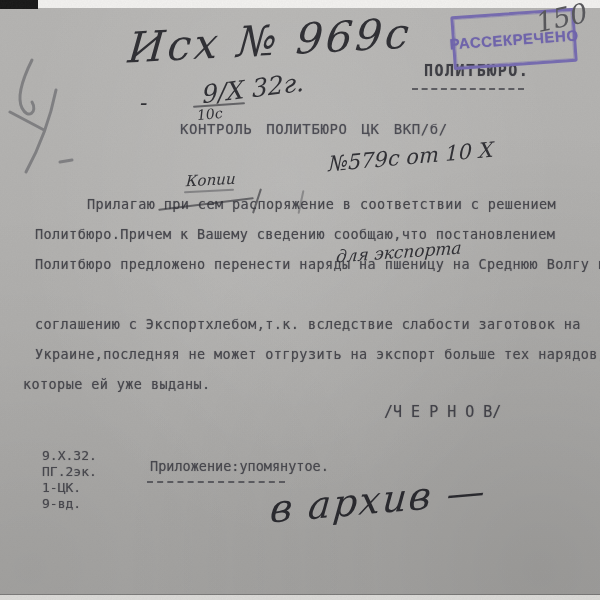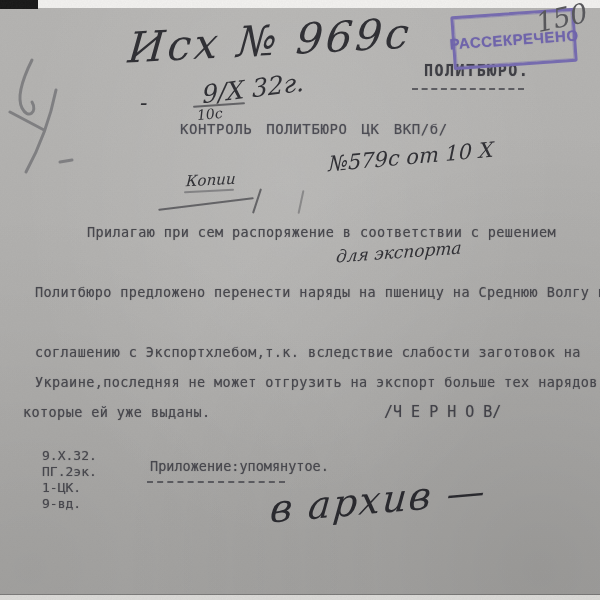--- a/index.html
+++ b/index.html
@@ -12,21 +12,21 @@
       radial-gradient(ellipse at 5% 95%, rgba(0,0,0,0.06), rgba(0,0,0,0) 45%),
       linear-gradient(180deg,#b5b4b2 0%,#b1b0ae 55%,#a9a8a6 100%);
   }
   .abs{position:absolute;}
   
   .scan-top{top:0;left:0;width:600px;height:8px;background:#f3f2f0;}
   .scan-top-black{top:0;left:0;width:38px;height:9px;background:#161616;}
   .scan-bottom{bottom:0;left:0;width:600px;height:5px;background:#dcdbd8;box-shadow:0 -1px 0 rgba(50,50,50,.35);}
   
   .typed{color:#45454b;text-shadow:0 0 1px rgba(60,60,66,.55);white-space:pre;}
-  .t14{font-size:13.5px;letter-spacing:.4px;margin-top:28px;}
+  .t14{font-size:13.5px;letter-spacing:.4px;}
   .hdr{font-size:14px;letter-spacing:.6px;word-spacing:5px;color:#4a4a52;}
   .secret{font-size:15px;font-weight:bold;letter-spacing:1.5px;color:#3c3c42;}
   .dash-line{border-top:2px dashed #4c4c52;height:0;opacity:.85;}
   
   .ink{font-family:"DejaVu Serif","Liberation Serif",serif;font-style:italic;color:#2d2d32;white-space:pre;}
   .pencil{font-family:"DejaVu Serif","Liberation Serif",serif;font-style:italic;color:#56565a;}
   .hw-big{font-size:42px;letter-spacing:3px;transform:rotate(-3deg) skewX(-8deg);}
   .hw-date{font-size:25px;transform:rotate(-7deg) skewX(-6deg);}
   .hw-sub{font-size:14px;transform:rotate(-5deg);}
   .hw-ref{font-size:21px;transform:rotate(-5deg) skewX(-6deg);}
@@ -87,20 +87,21 @@
   <div class="abs dash-line" style="left:412px;top:88px;width:112px;"></div>
 
   <div class="abs typed hdr" style="left:180px;top:121px;">КОНТРОЛЬ ПОЛИТБЮРО ЦК ВКП/б/</div>
 
   <div class="abs ink hw-ref" style="left:328px;top:145px;">№579с от 10 X</div>
 
   <div class="abs ink hw-small" style="left:186px;top:171px;">Копии</div>
   <div class="abs stroke" style="left:184px;top:190px;width:50px;height:1.5px;transform:rotate(-3deg);opacity:.6;"></div>
 
   <div class="abs typed t14" style="left:35px;top:196px;text-indent:52px;">Прилагаю при сем распоряжение в соответствии с решением</div>
+  <div class="abs typed t14" style="left:35px;top:226px;">Политбюро.Причем к Вашему сведению сообщаю,что постановлением</div>
   <div class="abs typed t14" style="left:35px;top:256px;">Политбюро предложено перенести наряды на пшеницу на Среднюю Волгу и</div>
   <div class="abs typed t14" style="left:35px;top:316px;">соглашению с Экспортхлебом,т.к. вследствие слабости заготовок на</div>
   <div class="abs typed t14" style="left:35px;top:346px;">Украине,последняя не может отгрузить на экспорт больше тех нарядов,</div>
   <div class="abs typed t14" style="left:23px;top:376px;">которые ей уже выданы.</div>
 
   <div class="abs stroke" style="left:158px;top:203px;width:96px;height:2px;transform:rotate(-7deg);"></div>
   <div class="abs stroke" style="left:256px;top:188px;width:2px;height:26px;transform:rotate(18deg);"></div>
   <div class="abs stroke" style="left:300px;top:190px;width:2px;height:24px;transform:rotate(12deg);opacity:.55;"></div>
 
   <div class="abs ink hw-ins" style="left:336px;top:242px;">для экспорта</div>

